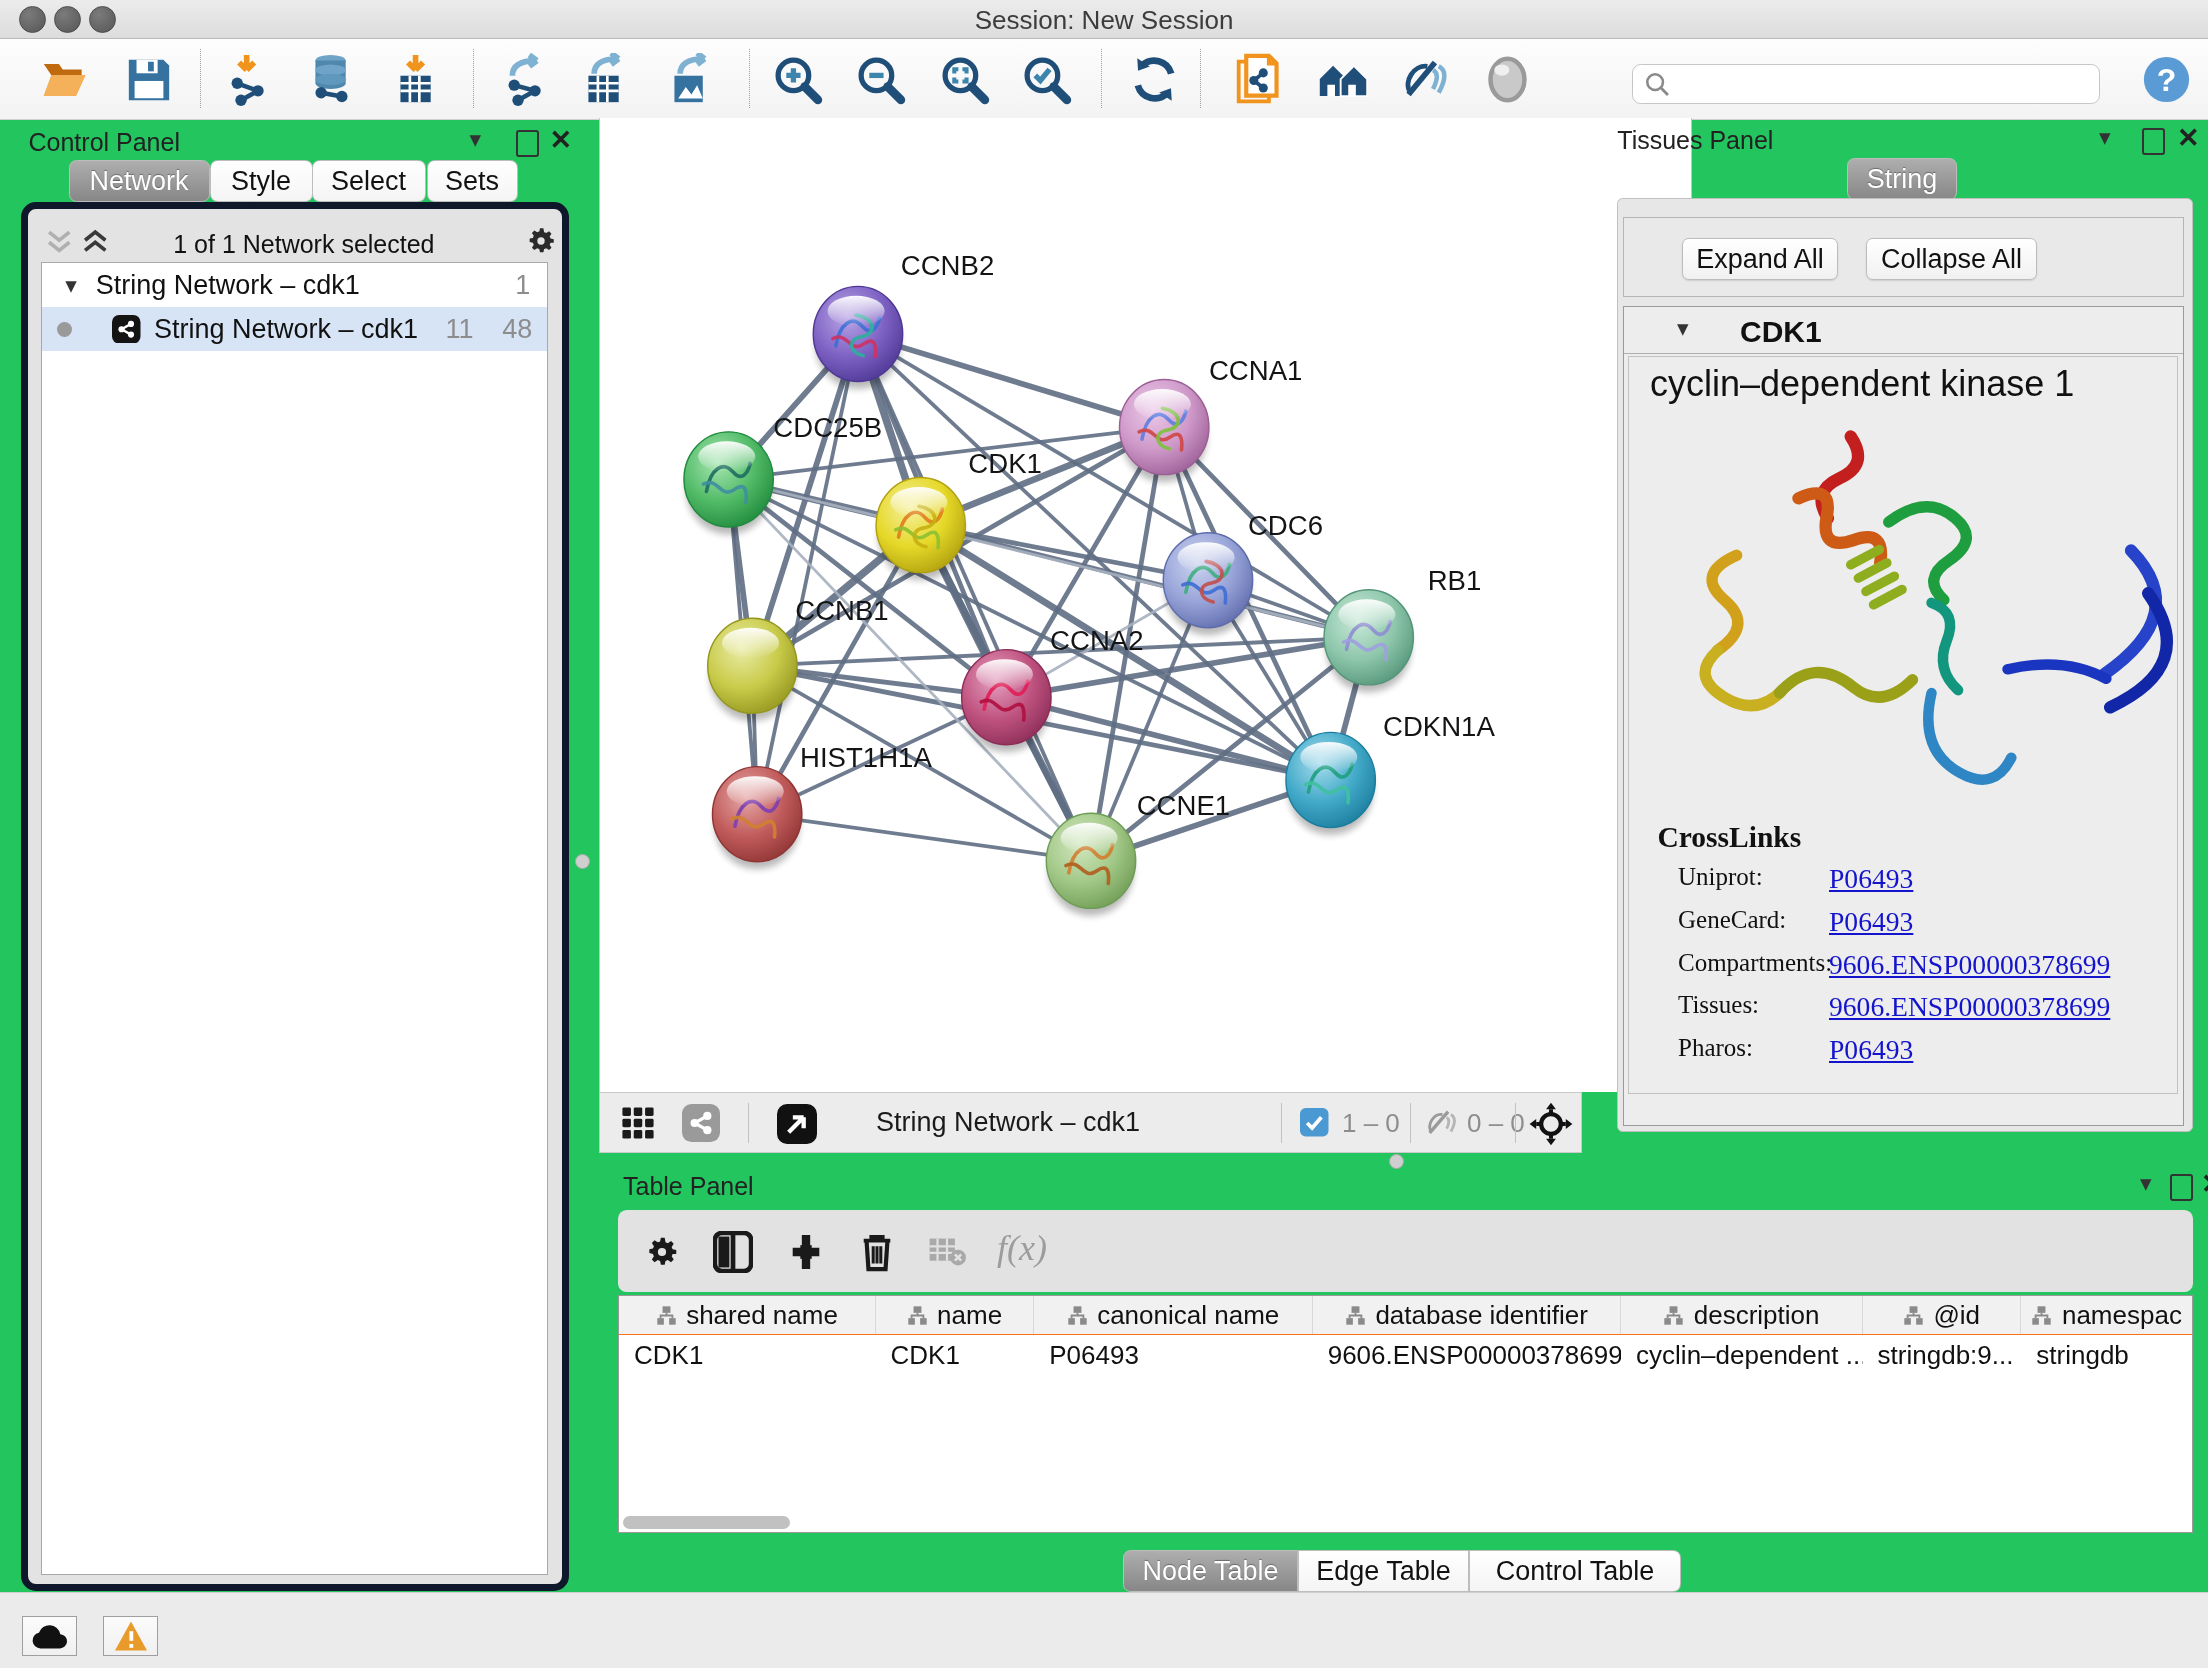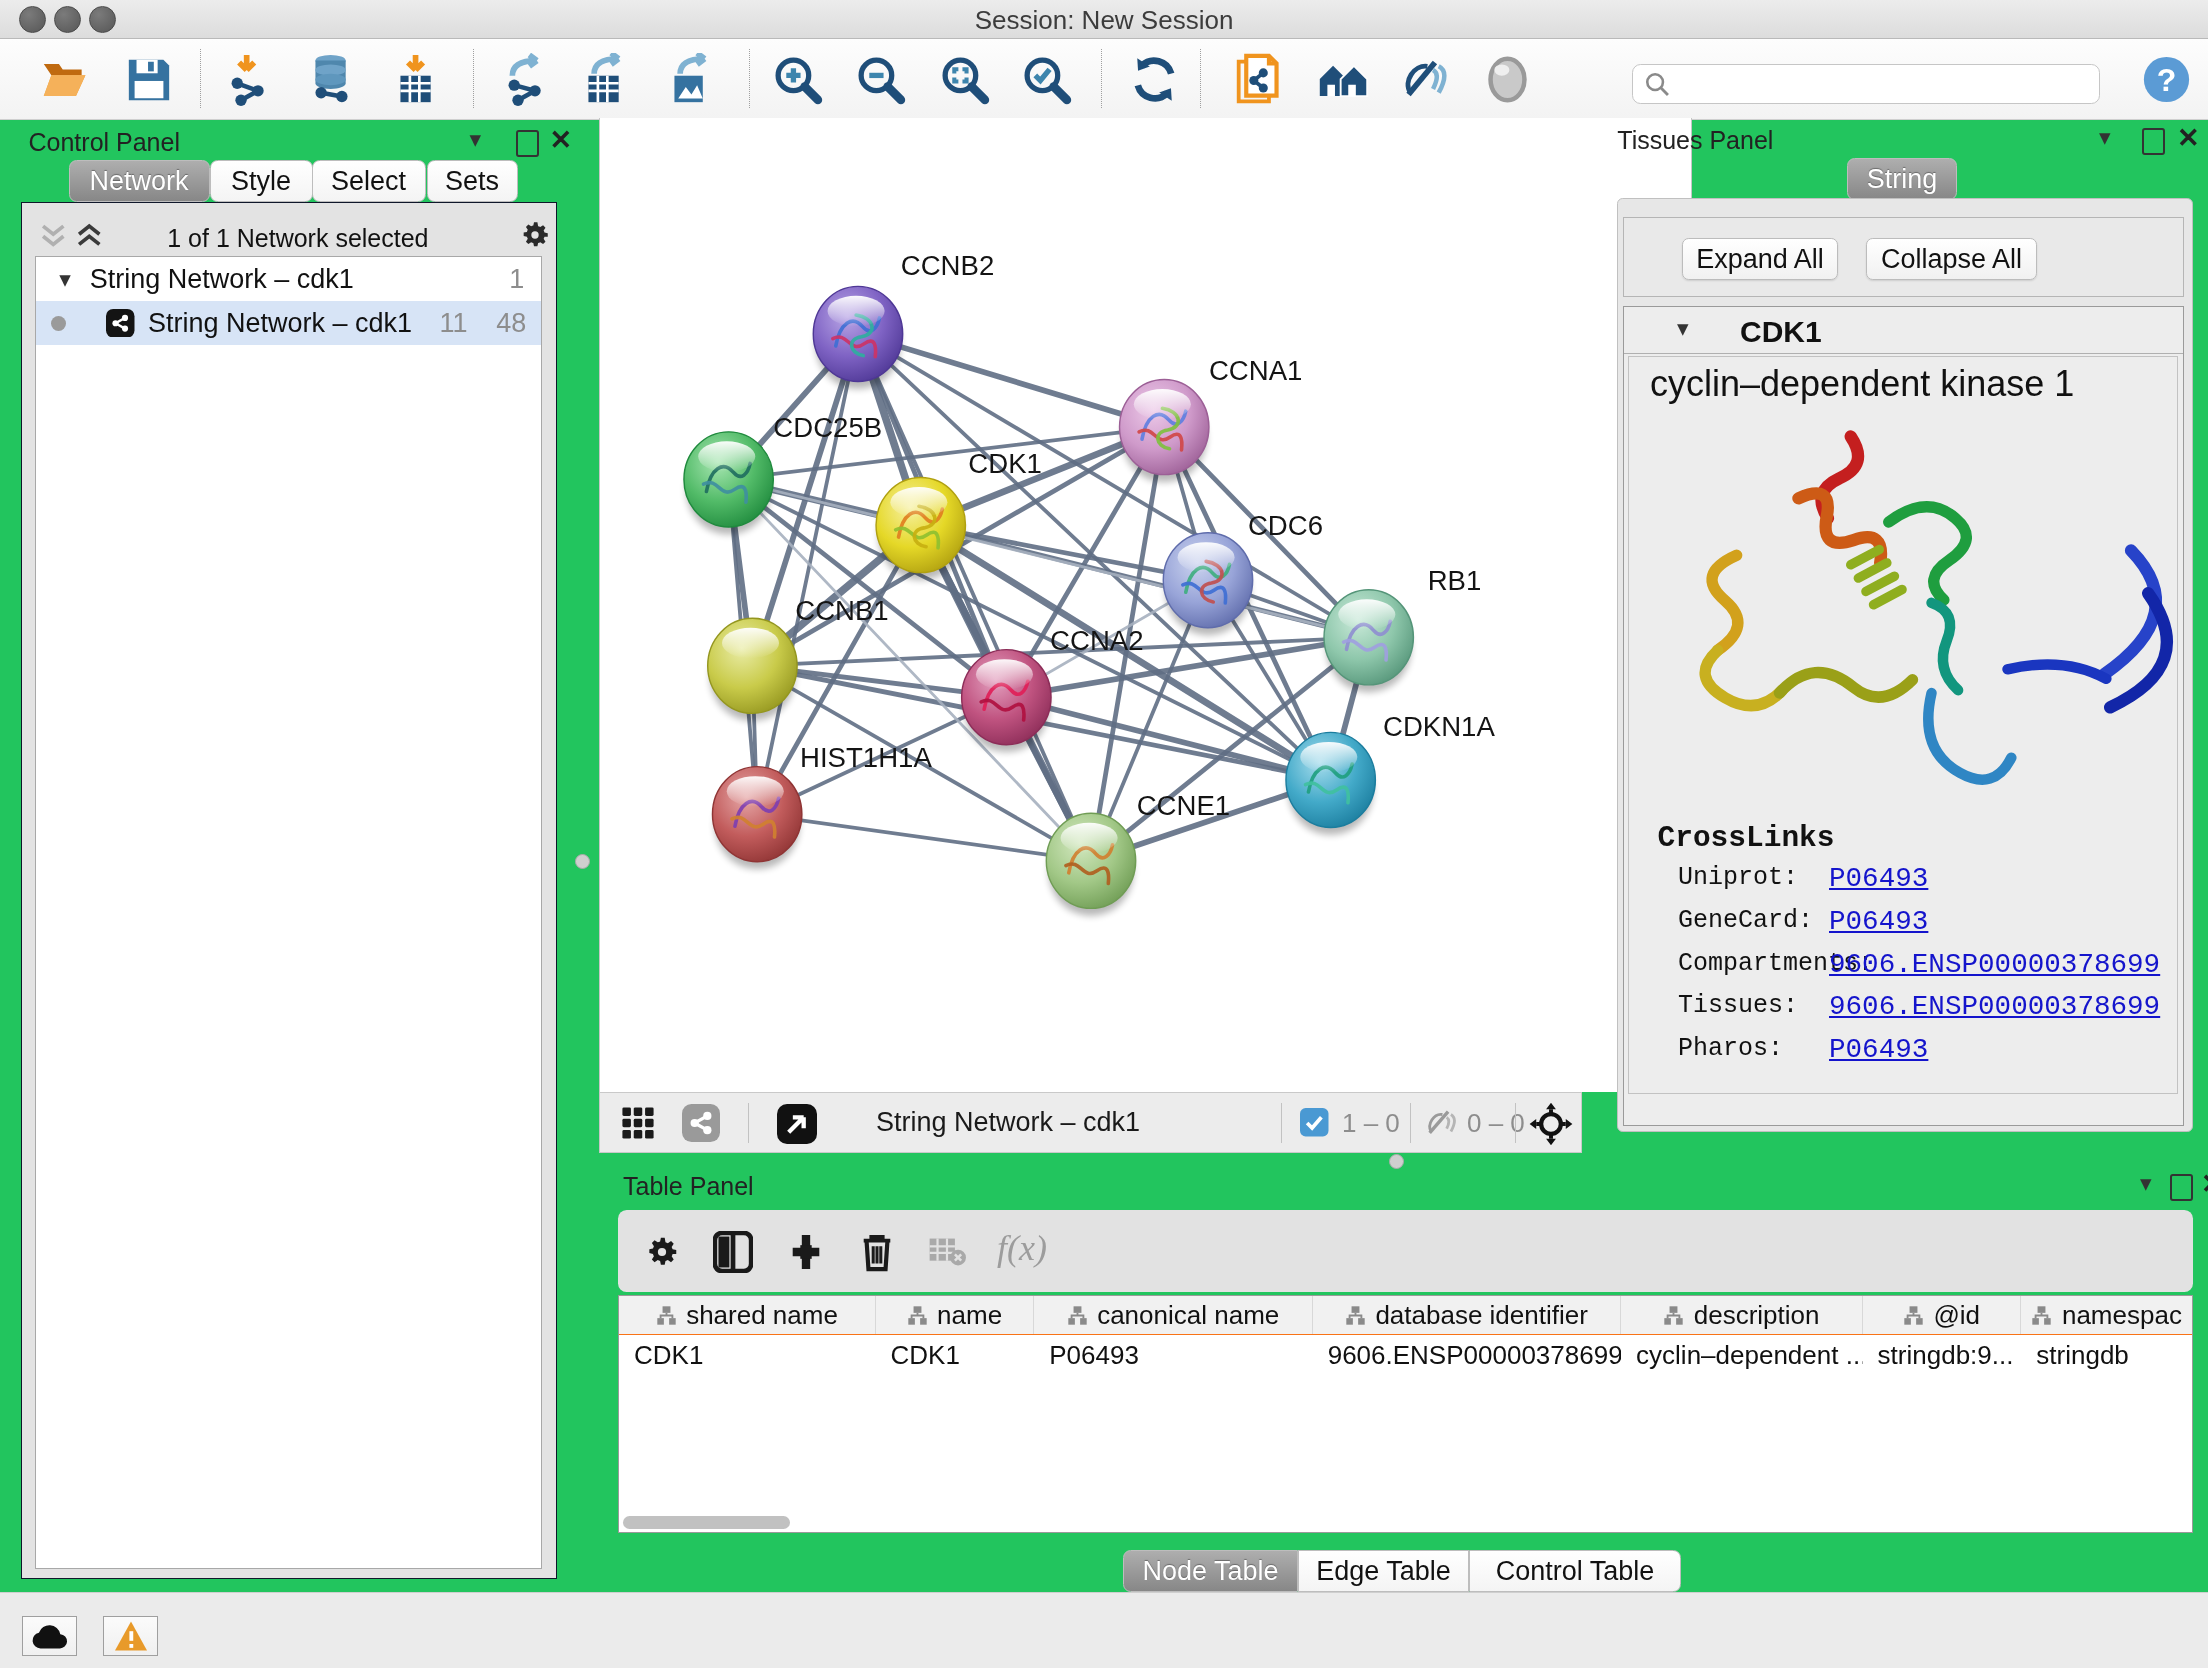--- a/index.html
+++ b/index.html
@@ -16,39 +16,39 @@
   .searchbox{left:1632px;top:25px;width:468px;height:40px;background:#fff;border:1px solid #c6c6c6;border-radius:8.6px;display:flex;align-items:center;padding-left:9.5px;box-sizing:border-box;}
   .searchbox input{border:none;outline:none;font-size:25px;width:399px;background:transparent;font-family:"Liberation Sans",sans-serif;}
   
   .panel-title{font-size:25px;color:#222;}
   .caret{font-size:23px;color:#333;}
   .float-box{width:19px;height:23px;border:2.9px solid #333;border-radius:2.9px;}
   .close-x{font-size:27px;color:#222;font-weight:bold;}
   .tab{height:42px;display:flex;align-items:center;justify-content:center;font-size:27px;color:#111;background:linear-gradient(#ffffff,#f4f4f4);border:1px solid #bdbdbd;border-radius:7.6px;box-sizing:border-box;}
   .tab.active{background:linear-gradient(#aeaeae,#878787);color:#fff;text-shadow:0 -1px 1px rgba(0,0,0,.35);}
   
-  .groupbox{background:#e3e3e3;border:1px solid #0f172a;border-radius:0;}
+  .groupbox{background:#e3e3e3;border:7px solid #0f172a;border-radius:15px;}
   .listbox{background:#fff;border:1px solid #a8a8a8;}
   .netrow{font-size:27px;color:#111;display:flex;align-items:center;}
   .netrow.selected{background:#d7e4f6;}
   .count-gray{color:#8d8d8d;font-size:27px;}
   
   .canvas{left:599px;top:118px;width:1093px;height:974px;background:#fff;border-left:1px solid #c6c6c6;border-right:1px solid #c6c6c6;box-sizing:border-box;}
   .net-toolbar{left:599px;top:1092px;width:983px;height:61px;background:#ececec;border:1px solid #c9c9c9;border-left:1px solid #c6c6c6;box-sizing:border-box;}
   .ntb-sep{top:9.5px;width:0;height:40px;border-left:1px solid #c2c2c2;}
   .ntb-text{font-size:27px;color:#1a1a1a;}
   .ntb-count{font-size:26px;color:#8d8d8d;}
   .dot-handle{width:13.3px;height:13.3px;border-radius:50%;background:#cfcfcf;border:1px solid #aaa;}
   
   .results-box{left:1617px;top:198px;width:574px;height:932px;background:#e7e7e7;border:1px solid #c0c0c0;border-radius:5.7px;}
   .rp-buttons-box{left:1623px;top:217px;width:561px;height:80px;background:#e9e9e9;border:1px solid #b5b5b5;box-sizing:border-box;}
   .btn{background:linear-gradient(#ffffff,#f1f1f1);border:1px solid #bcbcbc;border-radius:6.7px;font-size:27px;color:#111;display:flex;align-items:center;justify-content:center;box-shadow:0 1px 1.9px rgba(0,0,0,.12);}
   .cdk1-box{left:1623px;top:306px;width:561px;height:820px;background:#ededed;border:1px solid #9a9a9a;box-sizing:border-box;}
   .cdk1-inner{left:1628px;top:356px;width:550px;height:738px;border:1px solid #c2c2c2;box-sizing:border-box;}
-  .serif{font-family:Liberation Mono, monospace;text-align:center;}
+  .serif{font-family:Liberation Serif, serif;text-align:center;}
   .xlink{color:#1414cc;text-decoration:underline;font-size:27.6px;}
   .xlabel{font-size:25px;color:#111;}
   
   .tp-toolbar{left:618px;top:1210px;width:1575px;height:82px;background:#e2e2e2;border-radius:8.6px;}
   .tp-table{left:618px;top:1295px;width:1575px;height:238px;background:#fff;border:1px solid #9a9a9a;box-sizing:border-box;overflow:hidden;}
   .tp-header{display:flex;height:38px;background:#f1f1f1;border-bottom:1px solid #f97316;}
   .tp-hcell{display:flex;align-items:center;justify-content:center;gap:9.5px;font-size:26px;color:#111;border-right:1px solid #d8d8d8;box-sizing:border-box;overflow:hidden;white-space:nowrap;}
   .tp-row{display:flex;height:40px;}
   .tp-cell{display:flex;align-items:center;font-size:26px;color:#111;padding-left:15px;box-sizing:border-box;overflow:hidden;white-space:nowrap;}
   .hscroll{left:623px;top:1516px;width:167px;height:13.3px;border-radius:6.7px;background:#c1c1c1;}

